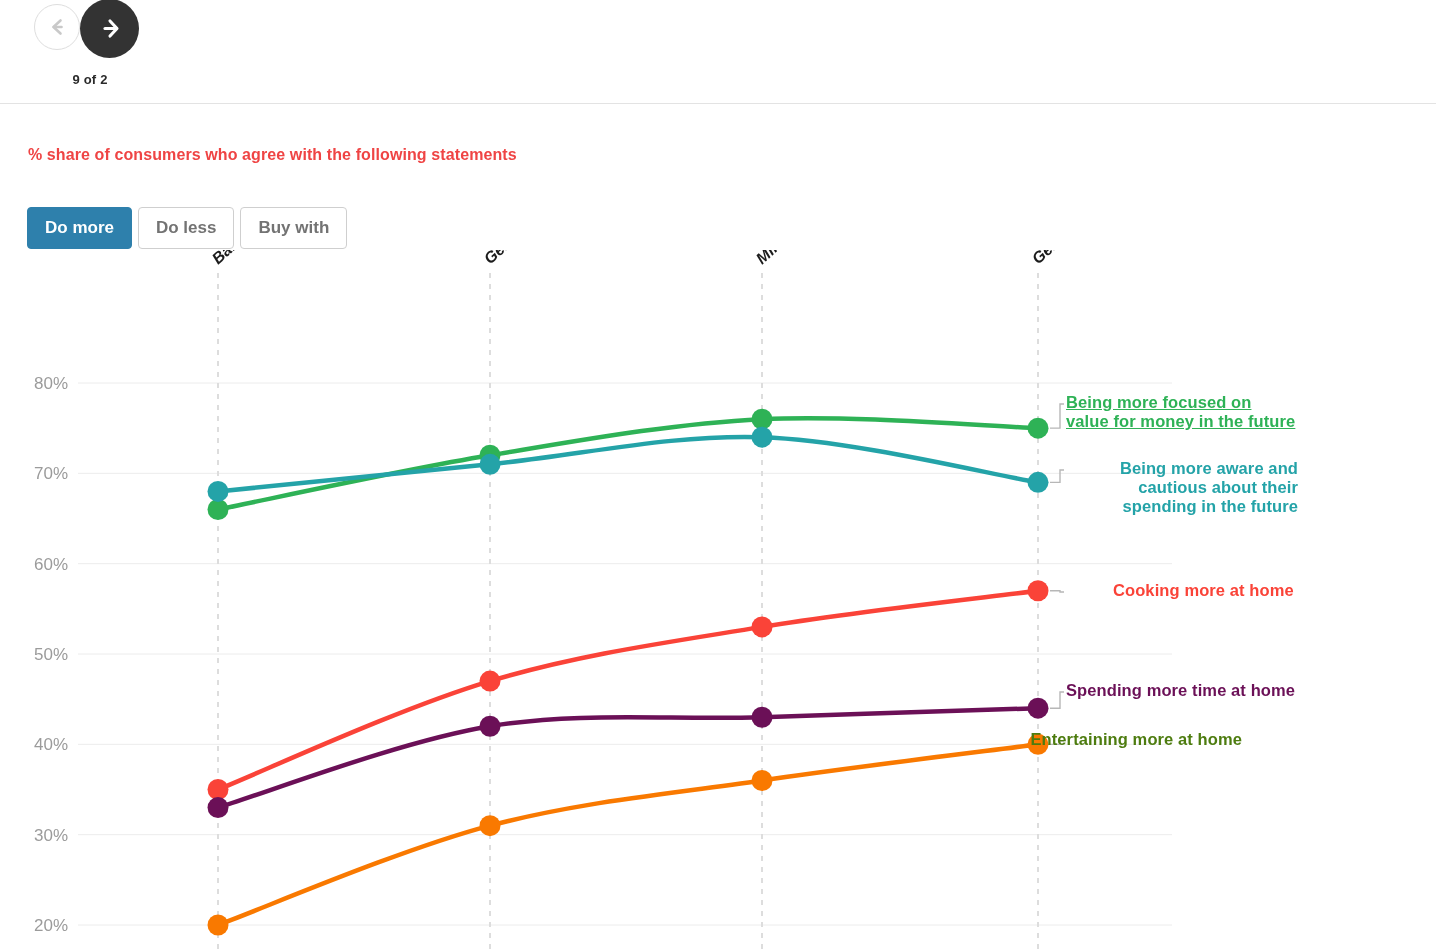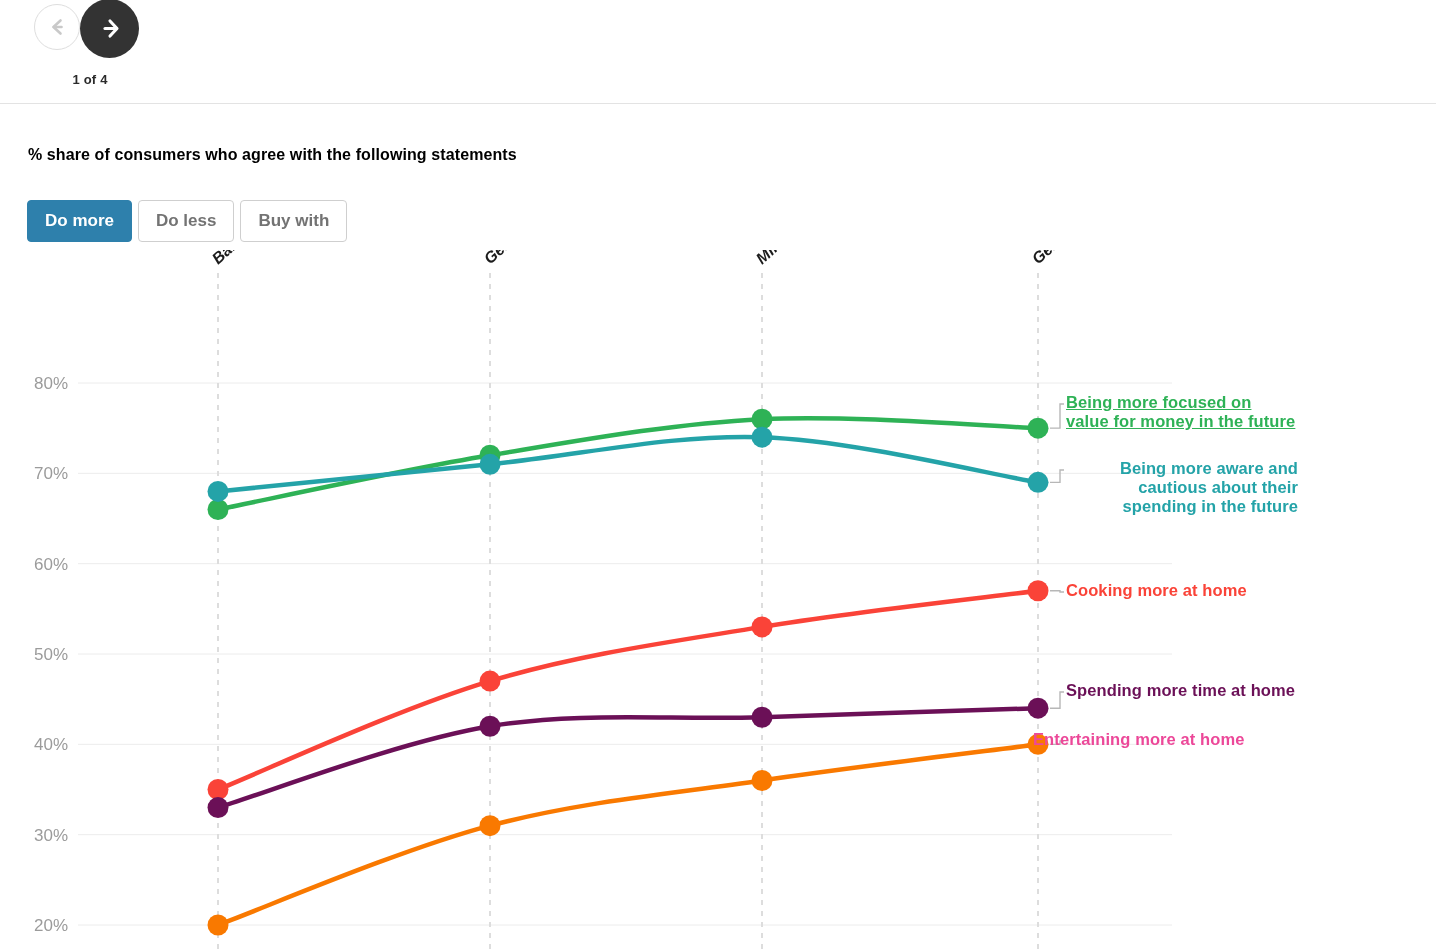--- a/index.html
+++ b/index.html
@@ -62,26 +62,26 @@
     line-height: 44px;
     white-space: nowrap;
   }
 
   
   #subtitle {
     position: absolute;
     left: 28px; top: 146px;
     font-size: 16px;
     font-weight: bold;
-    color: #000000;
+    color: #ef4444;
     letter-spacing: .1px;
   }
   #tabs {
     position: absolute;
-    left: 27px; top: 200px;
+    left: 27px; top: 207px;
     display: flex;
     gap: 6px;
   }
   .tab {
     height: 42px;
     padding: 0 17px;
     border-radius: 4px;
     border: 1px solid #cfcfcf;
     background: #ffffff;
     color: #737373;
@@ -145,21 +145,21 @@
         <path d="M14.5 4.5 L7.5 11 L14.5 17.5" fill="none" stroke="#c9c9c9" stroke-width="2.6" stroke-linecap="round" stroke-linejoin="round"></path>
         <line x1="7.8" y1="11" x2="15.5" y2="11" stroke="#c9c9c9" stroke-width="2.6" stroke-linecap="round"></line>
       </svg>
     </div>
     <div id="next-button">
       <svg width="27" height="27" viewBox="0 0 27 27">
         <path d="M14 6 L21 13.5 L14 21" fill="none" stroke="#ffffff" stroke-width="3.1" stroke-linecap="round" stroke-linejoin="round"></path>
         <line x1="20" y1="13.5" x2="9" y2="13.5" stroke="#ffffff" stroke-width="3.1" stroke-linecap="round"></line>
       </svg>
     </div>
-    <div id="page-indicator">1 of 4</div>
+    <div id="page-indicator">9 of 2</div>
   </div>
 
 </div>
 
 <div id="subtitle">% share of consumers who agree with the following statements</div>
 
 <div id="tabs">
   <div class="tab active">Do more</div>
   <div class="tab">Do less</div>
   <div class="tab">Buy with</div>
@@ -230,17 +230,17 @@
         <circle cx="1038" cy="458.20000000000005" r="10.5" fill="#6b1057"></circle>
         <circle cx="218" cy="675" r="10.5" fill="#f97900"></circle>
         <circle cx="490" cy="575.6333333333333" r="10.5" fill="#f97900"></circle>
         <circle cx="762" cy="530.4666666666667" r="10.5" fill="#f97900"></circle>
         <circle cx="1038" cy="494.33333333333337" r="10.5" fill="#f97900"></circle>
       </g>
   </svg>
   <div id="legend-labels">
       <div class="legend-label" style="left: 1066px; top: 143px; width: 232px; color: rgb(46, 178, 86); text-decoration: underline;">Being more focused on value for money in the future</div>
       <div class="legend-label" style="left: 1066px; top: 209px; width: 232px; color: rgb(36, 163, 168); text-align: right;">Being more aware and cautious about their spending in the future</div>
-      <div class="legend-label" style="left: 1066px; top: 331px; width: 232px; color: rgb(250, 67, 56);">Cooking more at home</div>
+      <div class="legend-label" style="left: 1113px; top: 331px; width: 232px; color: rgb(250, 67, 56);">Cooking more at home</div>
       <div class="legend-label" style="left: 1066px; top: 431px; width: 232px; color: rgb(107, 16, 87);">Spending more time at home</div>
-      <div class="legend-label" style="left: 1033px; top: 480px; width: 232px; color: #ec4899;">Entertaining more at home</div>
+      <div class="legend-label" style="left: 1010px; top: 480px; width: 232px; color: #4d7c0f; text-align: right;">Entertaining more at home</div>
     </div>
 </div>
 
 </body></html>

